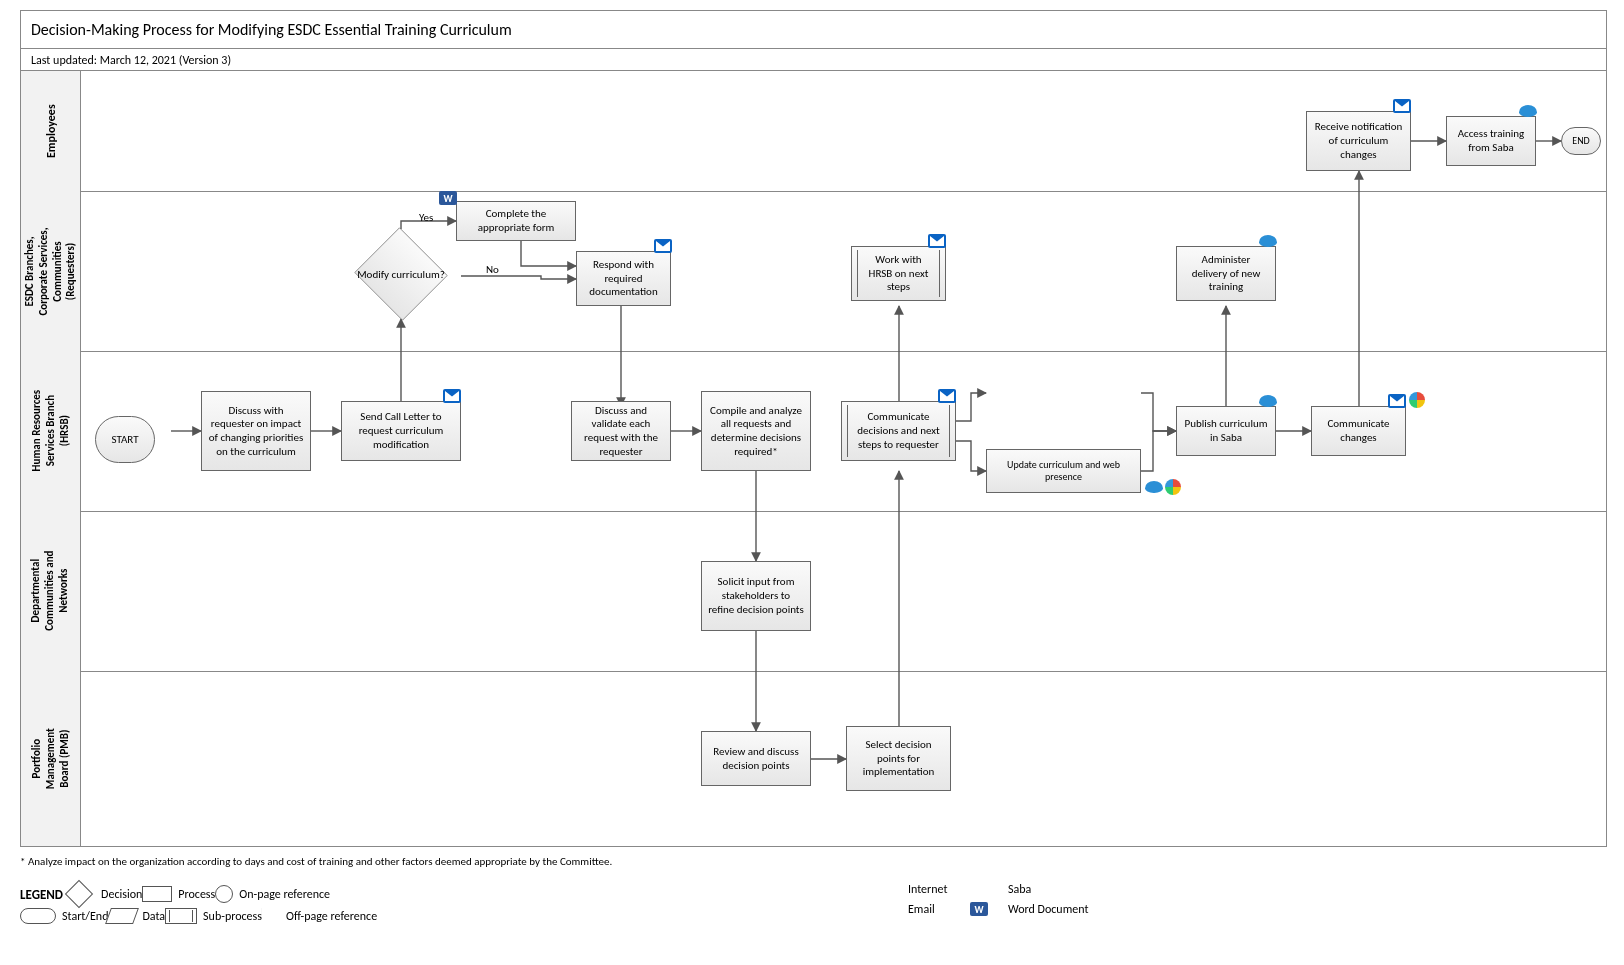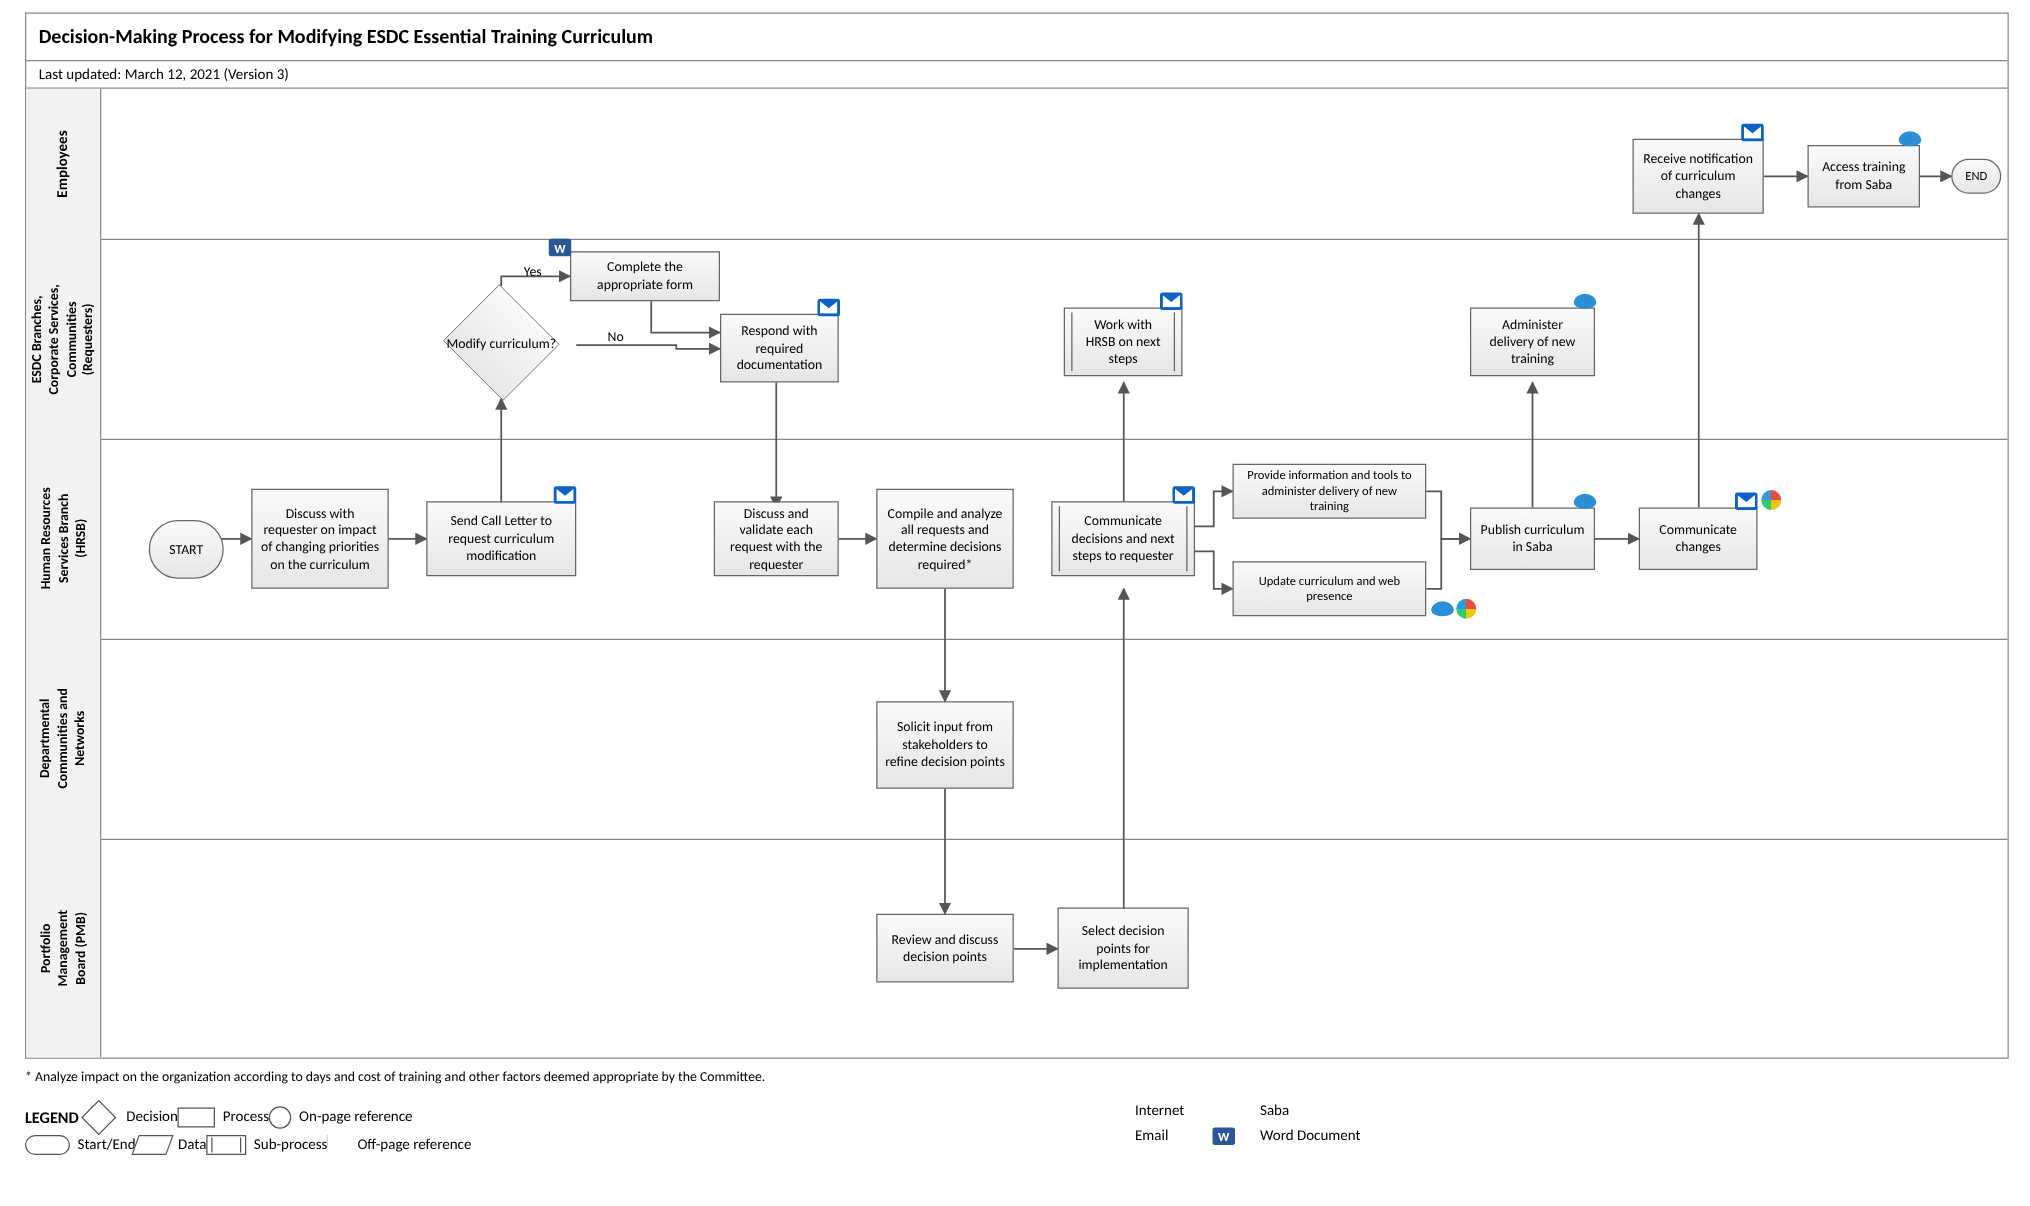--- a/index.html
+++ b/index.html
@@ -1,18 +1,18 @@
 <!DOCTYPE html>
 <html><head>
 <meta charset="utf-8">
 <style>
   html,body{margin:0;padding:0;background:#fff;font-family:"Segoe UI",Calibri,Arial,sans-serif;font-size:12px;color:#000}
   .canvas{position:relative;width:1624px;height:965px;background:#fff}
   .outer{position:absolute;left:20px;top:10px;width:1585px;height:835px;border:1px solid #888}
-  .title-bar{position:absolute;left:0;top:0;width:100%;height:38px;border-bottom:1px solid #888;display:flex;align-items:center;padding-left:10px;font-size:16px;font-weight:bold;box-sizing:border-box}
+  .title-bar{position:absolute;left:0;top:0;width:100%;height:38px;border-bottom:1px solid #888;display:flex;align-items:center;padding-left:10px;font-size:16px;font-weight:normal;box-sizing:border-box}
   .update-bar{position:absolute;left:0;top:38px;width:100%;height:22px;border-bottom:1px solid #888;display:flex;align-items:center;padding-left:10px;font-size:12px;box-sizing:border-box}
   .lane-area{position:absolute;left:0;top:60px;width:100%;bottom:0}
   .lane-label{position:absolute;left:0;width:60px;background:#f2f2f2;border-right:1px solid #888;display:flex;align-items:center;justify-content:center;box-sizing:border-box}
   .lane-label span{transform:rotate(-90deg);white-space:nowrap;font-size:12px;font-weight:bold;text-align:center;line-height:1.2}
   .lane-label .multi{white-space:pre;transform:rotate(-90deg);font-size:11px;font-weight:bold;text-align:center;line-height:1.25}
   .lane-div{position:absolute;left:60px;right:0;height:0;border-top:1px solid #888}
   .shape{position:absolute;box-sizing:border-box;text-align:center;display:flex;align-items:center;justify-content:center;padding:4px 6px;font-size:11px;line-height:1.25;background:linear-gradient(to bottom,#fafafa,#e6e6e6);border:1px solid #666}
   .terminator{border-radius:40px}
   .process{}
   .subproc{position:absolute;box-sizing:border-box;background:linear-gradient(to bottom,#fafafa,#e6e6e6);border:1px solid #666;text-align:center;font-size:11px;line-height:1.25;display:flex;align-items:center;justify-content:center;padding:4px 12px}
@@ -139,21 +139,21 @@
           <path d="M1255,360 H1290"></path>
 
           <path d="M1338,335 V100"></path>
 
           <path d="M1390,70 H1425"></path>
 
           <path d="M1515,70 H1540"></path>
         </g>
       </svg>
 
-      <div class="shape terminator" style="left:98px;top:345px;width:60px;height:47px">
+      <div class="shape terminator" style="left:74px;top:345px;width:60px;height:47px">
           <span>START</span>
         </div>
       <div class="shape process" style="left:180px;top:320px;width:110px;height:80px">
           <span>Discuss with requester on impact of changing priorities on the curriculum</span>
         </div>
       <div class="shape process" style="left:320px;top:330px;width:120px;height:60px">
           <span>Send Call Letter to request curriculum modification</span>
         </div>
       <div class="ic ic-email" style="left:422px;top:318px"></div>
 
@@ -162,23 +162,20 @@
         </div>
       <div class="shape process" style="left:680px;top:320px;width:110px;height:80px">
           <span>Compile and analyze all requests and determine decisions required*</span>
         </div>
 
       <div class="subproc" style="left:820px;top:330px;width:115px;height:60px">
           <span>Communicate decisions and next steps to requester</span>
         </div>
       <div class="ic ic-email" style="left:917px;top:318px"></div>
 
-      <div class="shape process" style="left:965px;top:300px;width:155px;height:44px;font-size:10px">
-          <span>Provide information and tools to administer delivery of new training</span>
-        </div>
       <div class="shape process" style="left:965px;top:378px;width:155px;height:44px;font-size:10px">
           <span>Update curriculum and web presence</span>
         </div>
       <div class="ic ic-saba" style="left:1124px;top:410px"></div>
       <div class="ic ic-net" style="left:1144px;top:408px"></div>
 
       <div class="shape process" style="left:1155px;top:335px;width:100px;height:50px">
           <span>Publish curriculum in Saba</span>
         </div>
       <div class="ic ic-saba" style="left:1238px;top:324px"></div>

